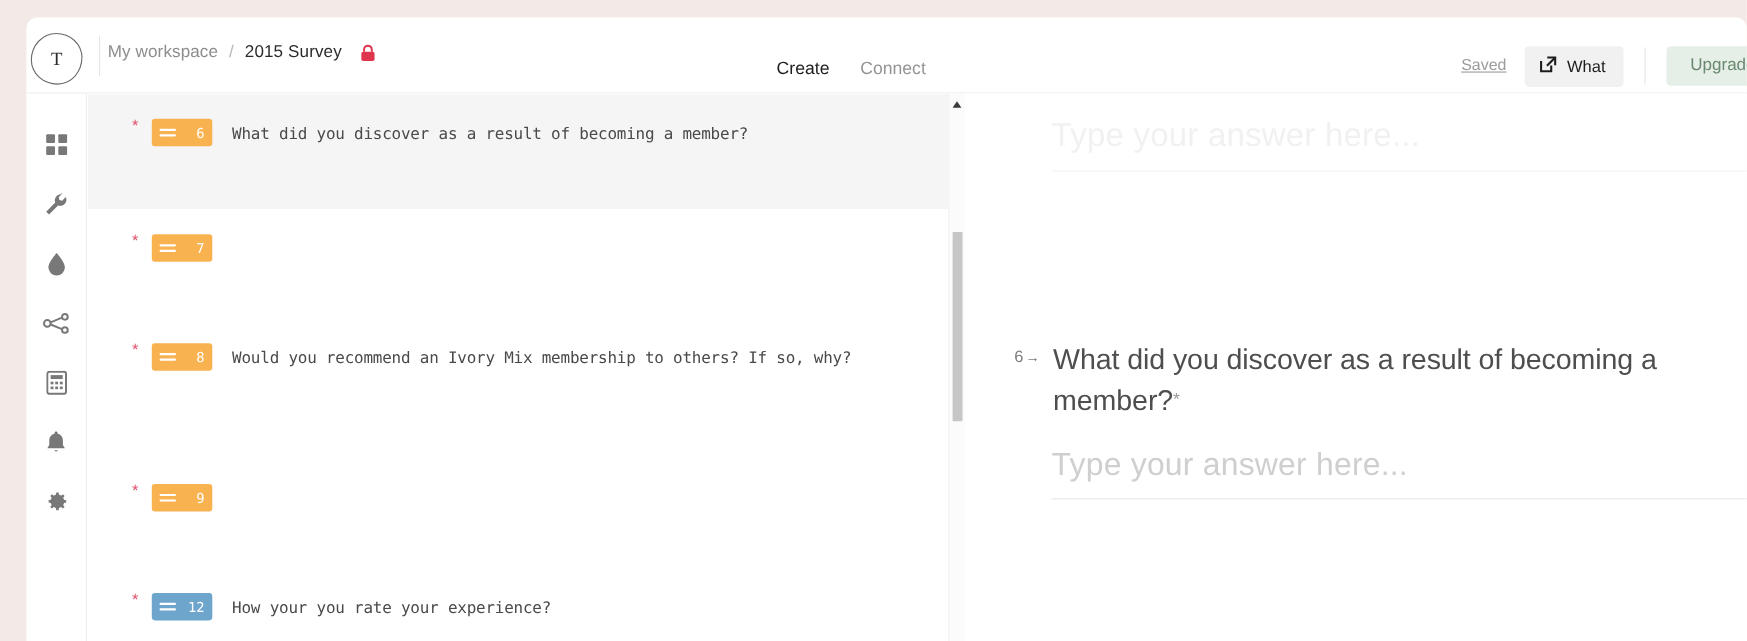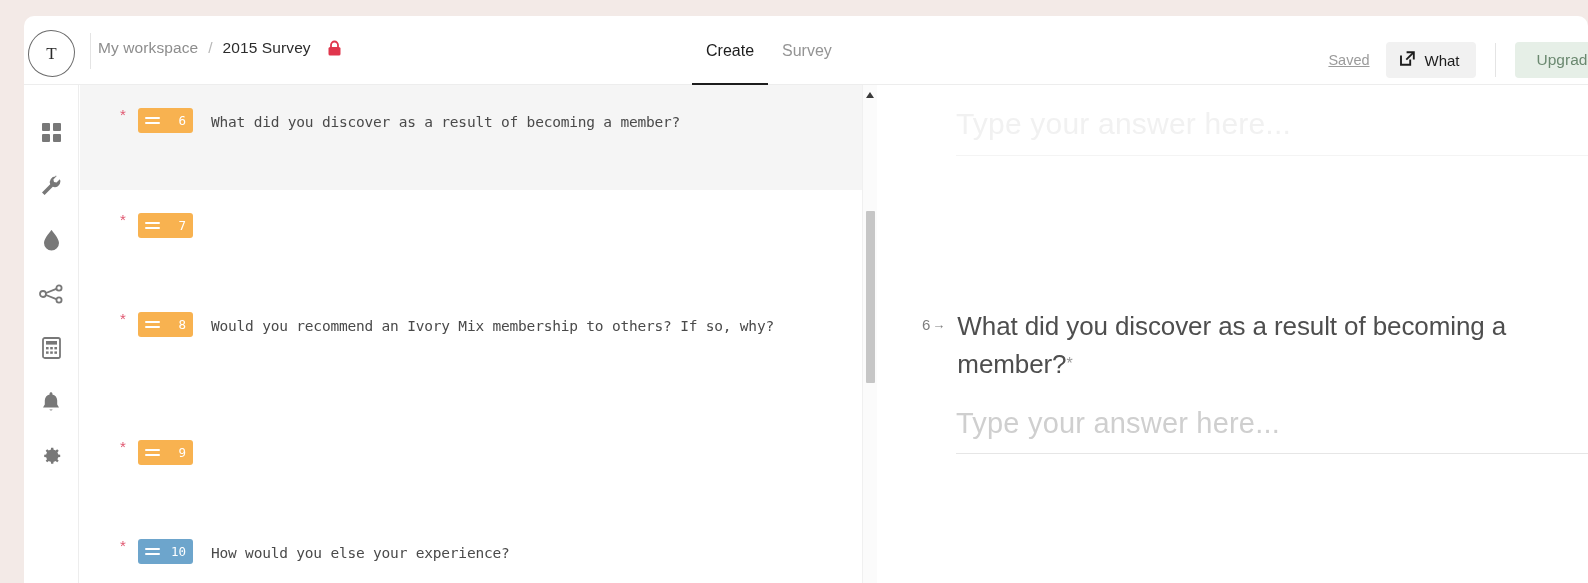--- a/index.html
+++ b/index.html
@@ -77,21 +77,21 @@
   }
   .lock-icon {
     margin-left: 16px;
     display: inline-flex;
     align-items: center;
   }
 
   .tabs {
     position: absolute;
     left: 668px;
-    top: 0;
+    top: 12px;
     height: 69px;
     display: flex;
     align-items: flex-start;
   }
   .tab {
     position: relative;
     padding: 0 14px;
     height: 69px;
     display: flex;
     align-items: center;
@@ -383,21 +383,21 @@
           <rect x="1.5" y="7" width="12" height="8.5" rx="1.6" fill="#e0364d"></rect>
         </svg>
       </span>
     </div>
 
     <div class="tabs">
       <div class="tab active">
         <span>Create</span>
       </div>
       <div class="tab">
-        <span>Survey</span>
+        <span>Connect</span>
       </div>
     </div>
 
     <div class="header-right">
       <span class="saved-link">Saved</span>
       <div class="view-btn">
         <span>
           <svg width="17" height="17" viewBox="0 0 17 17">
             <path d="M2 5.5v9.2h9.2V9.6" fill="none" stroke="#1d1d1d" stroke-width="1.9"></path>
             <path d="M7.6 2.2h7.2v7.2" fill="none" stroke="#1d1d1d" stroke-width="1.9"></path>
@@ -536,23 +536,23 @@
         </span>
       </div>
 
       <div class="qrow" style="height:99px;">
         <span class="req">*</span>
         <span class="badge blue">
           <span class="badge-glyph">
               <i></i>
               <i></i>
             </span>
-          <span>10</span>
-        </span>
-        <span class="qtext">How would you else your experience?</span>
+          <span>12</span>
+        </span>
+        <span class="qtext">How your you rate your experience?</span>
       </div>
     </div>
 
     <div class="scrollbar">
       <span class="sb-arrow"></span>
       <span class="sb-thumb"></span>
     </div>
 
     <div class="preview">
 

